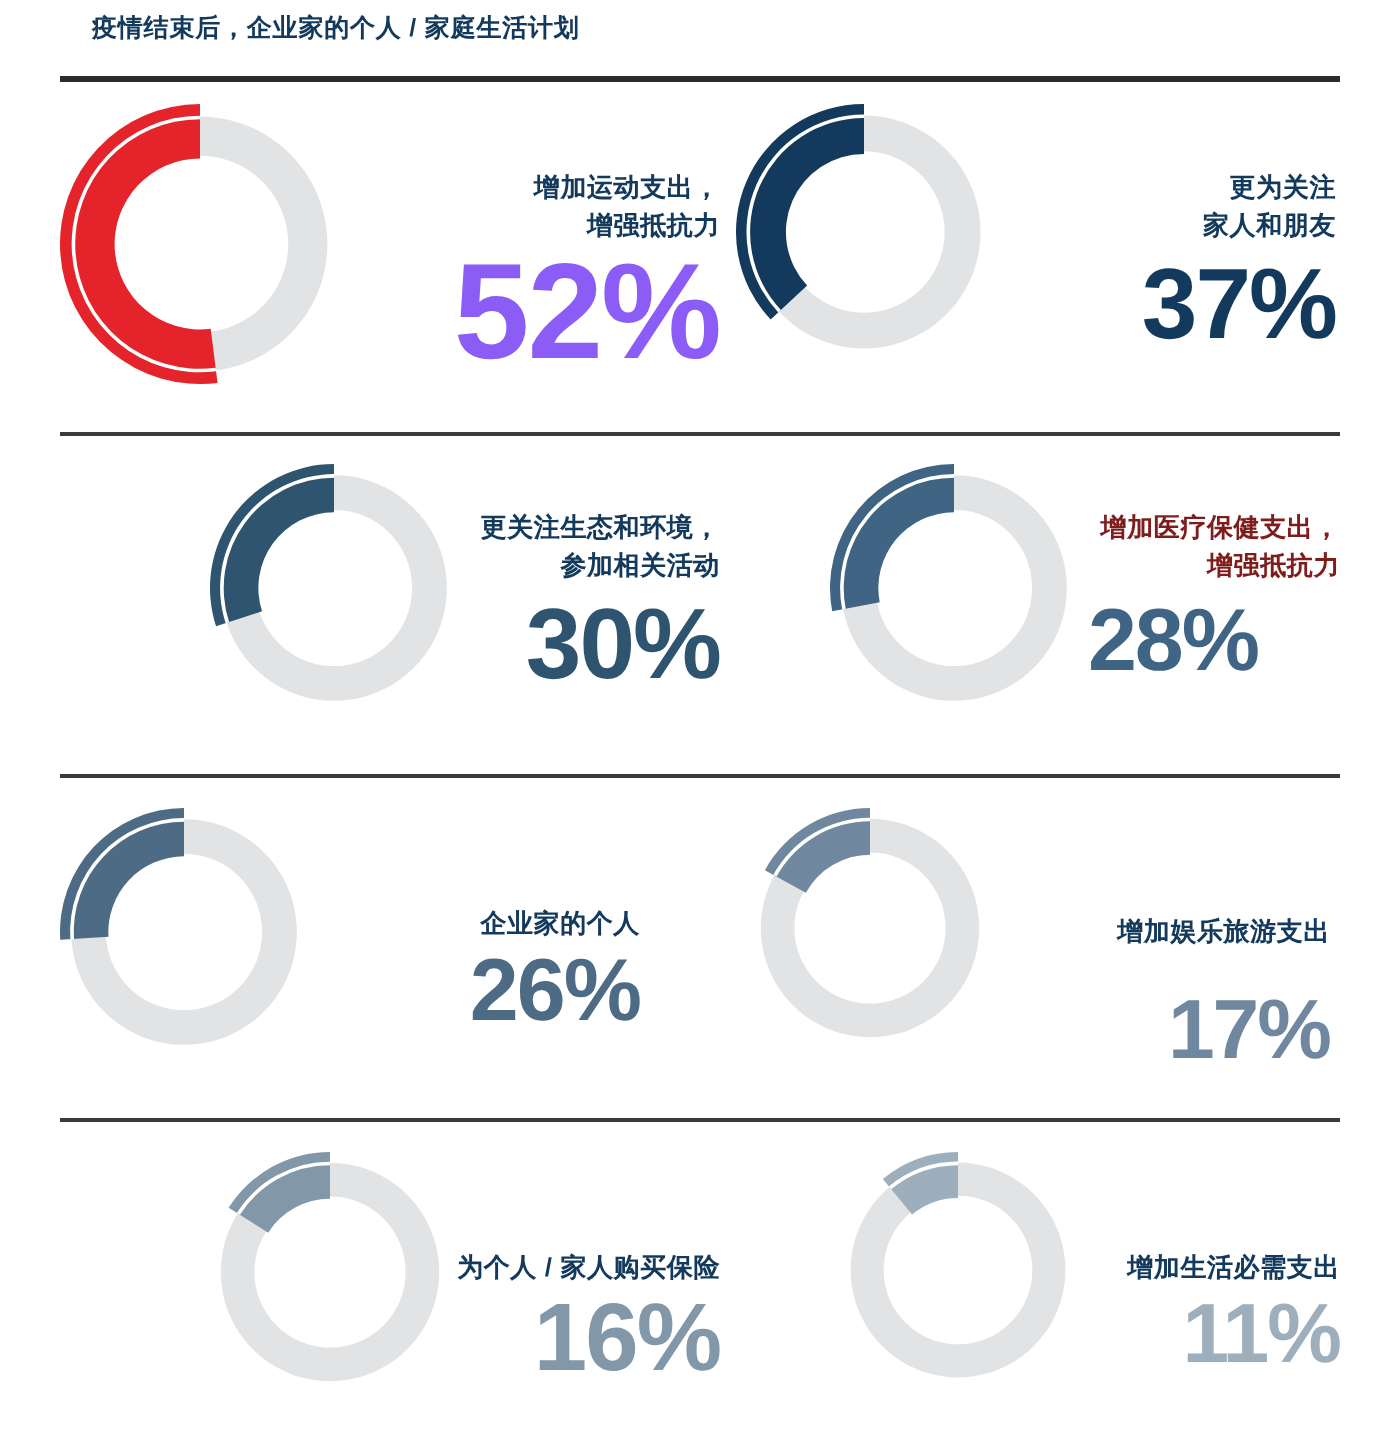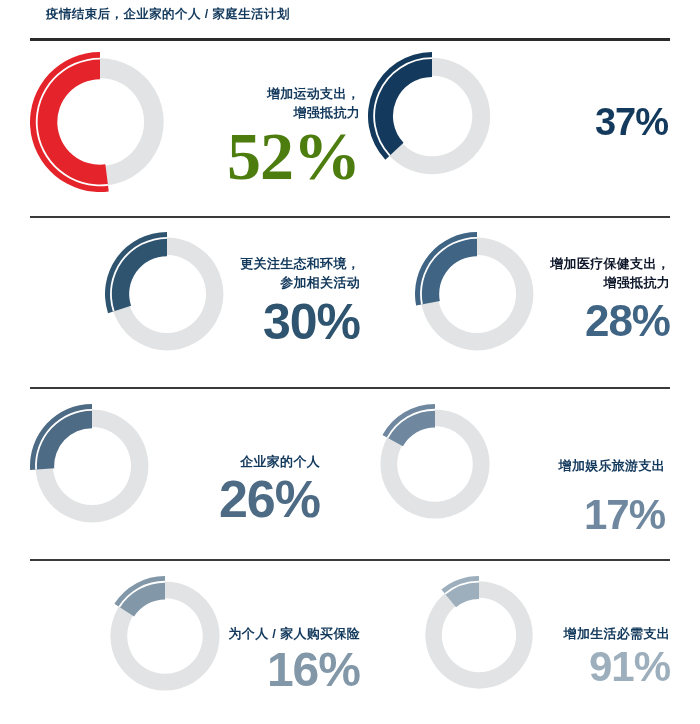--- a/index.html
+++ b/index.html
@@ -55,27 +55,27 @@
   .i2{left:105px; top:232px; width:255px;}
   .i3{left:415px; top:232px; width:255px;}
   .i4{left:30px;  top:404px; width:290px;}
   .i5{left:375px; top:404px; width:290px;}
   .i6{left:105px; top:576px; width:255px;}
   .i7{left:420px; top:576px; width:250px;}
 
   .i0 .texts{left:100px;top:32px;width:230px;}
   .i0 .pct{font-size:68px;margin-top:2px;}
   .i1 .texts{left:92px;top:32px;width:208px;}
-  .i1 .pct{font-size:38px;margin-top:20px;text-align:right;}
+  .i1 .pct{font-size:50px;margin-top:6px;text-align:right;}
   .i2 .texts{left:88px;top:22px;width:167px;}
   .i2 .pct{font-size:50px;margin-top:6px;}
   .i3 .texts{left:88px;top:22px;width:167px;}
-  .i3 .pct{font-size:44px;margin-top:8px;}
+  .i3 .pct{font-size:44px;margin-top:8px;text-align:center;}
   .i4 .texts{left:90px;top:48px;width:200px;}
-  .i4 .pct{font-size:52px;margin-top:4px;}
+  .i4 .pct{font-size:44px;margin-top:4px;}
   .i5 .texts{left:78px;top:52px;width:212px;}
   .i5 .pct{font-size:42px;margin-top:20px;}
   .i6 .texts{left:60px;top:48px;width:195px;}
   .i6 .pct{font-size:48px;margin-top:4px;}
   .i7 .texts{left:52px;top:48px;width:198px;}
   .i7 .pct{font-size:42px;margin-top:4px;}
 </style>
 </head>
 <body>
 
@@ -96,33 +96,37 @@
           <path d="M70 6.299999999999997 A63.7 63.7 0 1 1 69.98888225272123 6.300000970206476 L69.99230309803778 25.900000671681404 A44.1 44.1 0 1 0 70 25.9 Z" fill="#E2E3E4"></path>
           <path d="M70 0 A70 70 0 1 0 78.7733263495013 139.44802909201346 L75.35172907319578 112.36329774612821 A42.699999999999996 42.699999999999996 0 1 1 70 27.300000000000004 Z" fill="#E4242A"></path>
           <path d="M70 5.819999999999993 A64.18 64.18 0 1 0 78.04388693015704 133.6739215303632 L77.8182871097413 131.88811506799715 A62.38 62.38 0 1 1 70 7.619999999999997 Z" fill="#ffffff"></path>
         </svg>
       </div>
     <div class="texts">
       <div class="label" style="color: rgb(19, 57, 92);">
           <div>增加运动支出，</div>
           <div>增强抵抗力</div>
         </div>
-      <div class="pct" style="color: #4d7c0f; font-family: Liberation Serif, serif;">52%</div>
+      <div class="pct" style="color: #8b5cf6;">52%</div>
     </div>
   </div>
 
   <div class="item i1">
     <div class="donut">
         <svg width="128" height="128" viewBox="0 0 128 128">
           <path d="M64 5.759999999999998 A58.24 58.24 0 1 1 63.98983520248798 5.760000887045919 L63.99296283249168 23.680000614108714 A40.32 40.32 0 1 0 64 23.68 Z" fill="#E2E3E4"></path>
           <path d="M64 0 A64 64 0 0 0 17.346007845029646 107.81101477943605 L35.54106478546808 90.724719015456 A39.04 39.04 0 0 1 64 24.96 Z" fill="#13395C"></path>
           <path d="M64 5.244 A58.756 58.756 0 0 0 21.168719327227528 104.22124975594602 L22.48086285658607 102.98906496527438 A56.956 56.956 0 0 1 64 7.043999999999997 Z" fill="#ffffff"></path>
         </svg>
       </div>
     <div class="texts">
+      <div class="label" style="color: rgb(19, 57, 92);">
+          <div>更为关注</div>
+          <div>家人和朋友</div>
+        </div>
       <div class="pct" style="color: rgb(19, 57, 92);">37%</div>
     </div>
   </div>
 
   <div class="item i2">
     <div class="donut">
         <svg width="124" height="124" viewBox="0 0 124 124">
           <path d="M62 5.579999999999998 A56.42 56.42 0 1 1 61.99015285241023 5.580000859325736 L61.99318274397631 22.940000594917812 A39.06 39.06 0 1 0 62 22.939999999999998 Z" fill="#E2E3E4"></path>
           <path d="M62.00000000000001 0 A62 62 0 0 0 3.0344959897004813 81.15905365124675 L26.031042553717292 73.68702272726053 A37.82 37.82 0 0 1 62 24.18 Z" fill="#2F5470"></path>
           <path d="M62 5.052 A56.948 56.948 0 0 0 7.839233510023597 79.59789979566452 L9.55113523935487 79.04166920578962 A55.148 55.148 0 0 1 62 6.851999999999997 Z" fill="#ffffff"></path>
@@ -139,21 +143,21 @@
 
   <div class="item i3">
     <div class="donut">
         <svg width="124" height="124" viewBox="0 0 124 124">
           <path d="M62 5.579999999999998 A56.42 56.42 0 1 1 61.99015285241023 5.580000859325736 L61.99318274397631 22.940000594917812 A39.06 39.06 0 1 0 62 22.939999999999998 Z" fill="#E2E3E4"></path>
           <path d="M62.00000000000001 0 A62 62 0 0 0 1.0981904548213066 73.61764150431493 L24.849896177440996 69.08676131763211 A37.82 37.82 0 0 1 62 24.18 Z" fill="#3F6484"></path>
           <path d="M62 5.052 A56.948 56.948 0 0 0 6.060705645502644 72.67099110302786 L7.828822696814278 72.33370473677356 A55.148 55.148 0 0 1 62 6.851999999999997 Z" fill="#ffffff"></path>
         </svg>
       </div>
     <div class="texts">
-      <div class="label" style="color: #0f172a;">
+      <div class="label" style="color: #7f1d1d;">
           <div>增加医疗保健支出，</div>
           <div>增强抵抗力</div>
         </div>
       <div class="pct" style="color: rgb(63, 100, 132);">28%</div>
     </div>
   </div>
 
   <div class="item i4">
     <div class="donut">
         <svg width="124" height="124" viewBox="0 0 124 124">
@@ -207,17 +211,17 @@
         <svg width="118" height="118" viewBox="0 0 118 118">
           <path d="M59 5.309999999999995 A53.690000000000005 53.690000000000005 0 1 1 58.99062932729361 5.310000817745454 L58.993512611203265 21.830000566131467 A37.17 37.17 0 1 0 59 21.83 Z" fill="#E2E3E4"></path>
           <path d="M59.00000000000001 0 A59 59 0 0 0 21.39198460482732 13.539718676228418 L36.059110608944664 31.269228392499336 A35.99 35.99 0 0 1 59 23.009999999999998 Z" fill="#9DAFBD"></path>
           <path d="M59 4.764000000000003 A54.236 54.236 0 0 0 24.428672491990085 17.210443764812283 L25.576035673537724 18.597367601808706 A52.436 52.436 0 0 1 59 6.564 Z" fill="#ffffff"></path>
         </svg>
       </div>
     <div class="texts">
       <div class="label" style="color: rgb(19, 57, 92);">
           <div>增加生活必需支出</div>
         </div>
-      <div class="pct" style="color: rgb(157, 175, 189);">91%</div>
+      <div class="pct" style="color: rgb(157, 175, 189);">11%</div>
     </div>
   </div>
 
 </div>
 
 </body></html>

